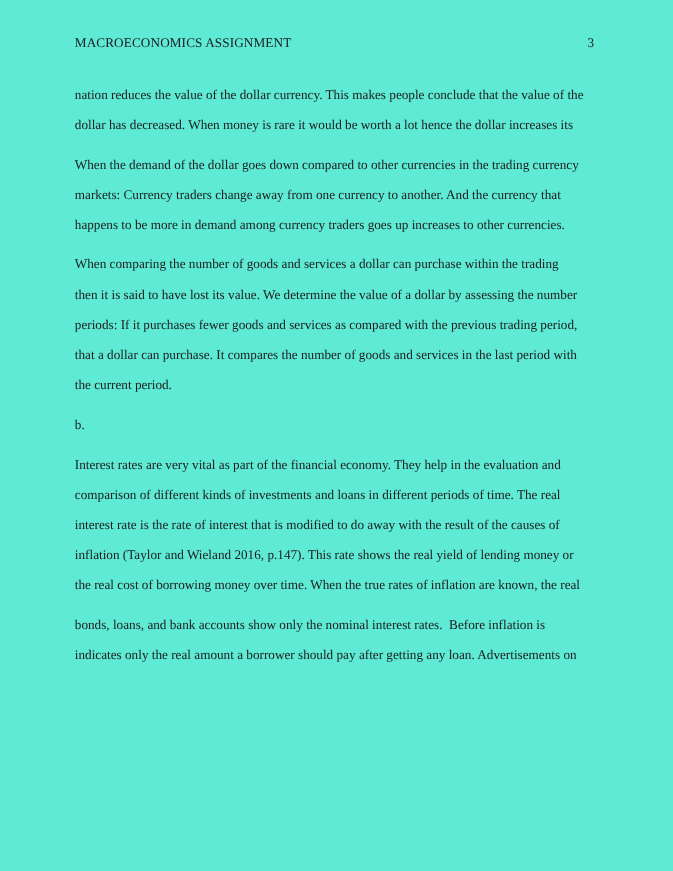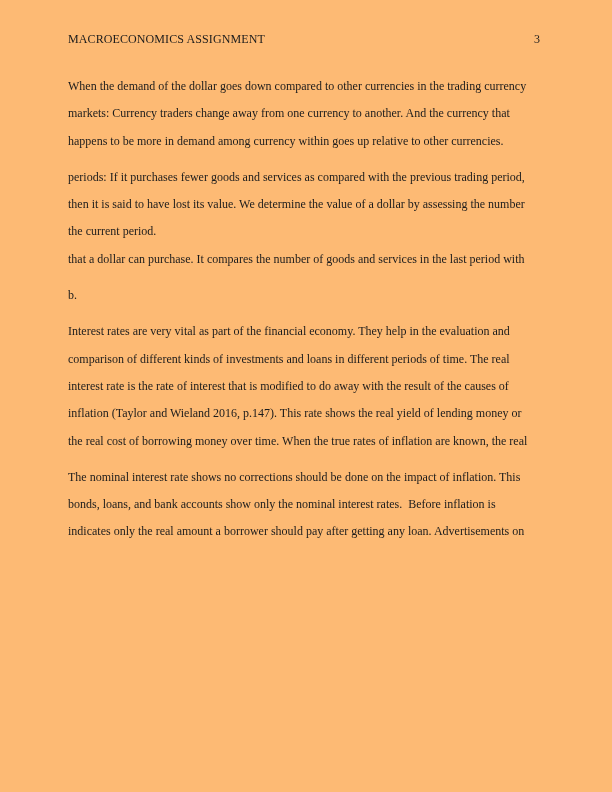--- a/index.html
+++ b/index.html
@@ -4,21 +4,21 @@
 <style>
   html, body {
     margin: 0;
     padding: 0;
     background: #ffffff;
   }
   .page {
     position: relative;
     width: 612px;
     height: 792px;
-    background: #fdba74;
+    background: #5eead4;
     font-family: "Liberation Serif", "DejaVu Serif", serif;
     font-size: 12px;
     color: #1c1c1c;
     overflow: hidden;
     box-sizing: border-box;
   }
   .page-header {
     display: flex;
     justify-content: space-between;
     align-items: baseline;
@@ -42,41 +42,43 @@
 </head>
 <body>
 
 <div class="page">
   <div class="page-header">
     <span class="running-head">MACROECONOMICS ASSIGNMENT</span>
     <span class="page-number">3</span>
   </div>
   <div class="document-body">
       <div class="paragraph">
+        <div class="line">nation reduces the value of the dollar currency. This makes people conclude that the value of the</div>
+        <div class="line">dollar has decreased. When money is rare it would be worth a lot hence the dollar increases its</div>
       </div>
       <div class="paragraph">
         <div class="line">When the demand of the dollar goes down compared to other currencies in the trading currency</div>
         <div class="line">markets: Currency traders change away from one currency to another. And the currency that</div>
-        <div class="line">happens to be more in demand among currency within goes up relative to other currencies.</div>
+        <div class="line">happens to be more in demand among currency traders goes up increases to other currencies.</div>
       </div>
       <div class="paragraph">
+        <div class="line">When comparing the number of goods and services a dollar can purchase within the trading</div>
+        <div class="line">then it is said to have lost its value. We determine the value of a dollar by assessing the number</div>
         <div class="line">periods: If it purchases fewer goods and services as compared with the previous trading period,</div>
-        <div class="line">then it is said to have lost its value. We determine the value of a dollar by assessing the number</div>
+        <div class="line">that a dollar can purchase. It compares the number of goods and services in the last period with</div>
         <div class="line">the current period.</div>
-        <div class="line">that a dollar can purchase. It compares the number of goods and services in the last period with</div>
       </div>
       <div class="paragraph">
         <div class="line">b.</div>
       </div>
       <div class="paragraph">
         <div class="line">Interest rates are very vital as part of the financial economy. They help in the evaluation and</div>
         <div class="line">comparison of different kinds of investments and loans in different periods of time. The real</div>
         <div class="line">interest rate is the rate of interest that is modified to do away with the result of the causes of</div>
         <div class="line">inflation (Taylor and Wieland 2016, p.147). This rate shows the real yield of lending money or</div>
         <div class="line">the real cost of borrowing money over time. When the true rates of inflation are known, the real</div>
       </div>
       <div class="paragraph">
-        <div class="line">The nominal interest rate shows no corrections should be done on the impact of inflation. This</div>
         <div class="line">bonds, loans, and bank accounts show only the nominal interest rates.&nbsp; Before inflation is</div>
         <div class="line">indicates only the real amount a borrower should pay after getting any loan. Advertisements on</div>
       </div>
     </div>
 </div>
 
 </body></html>

